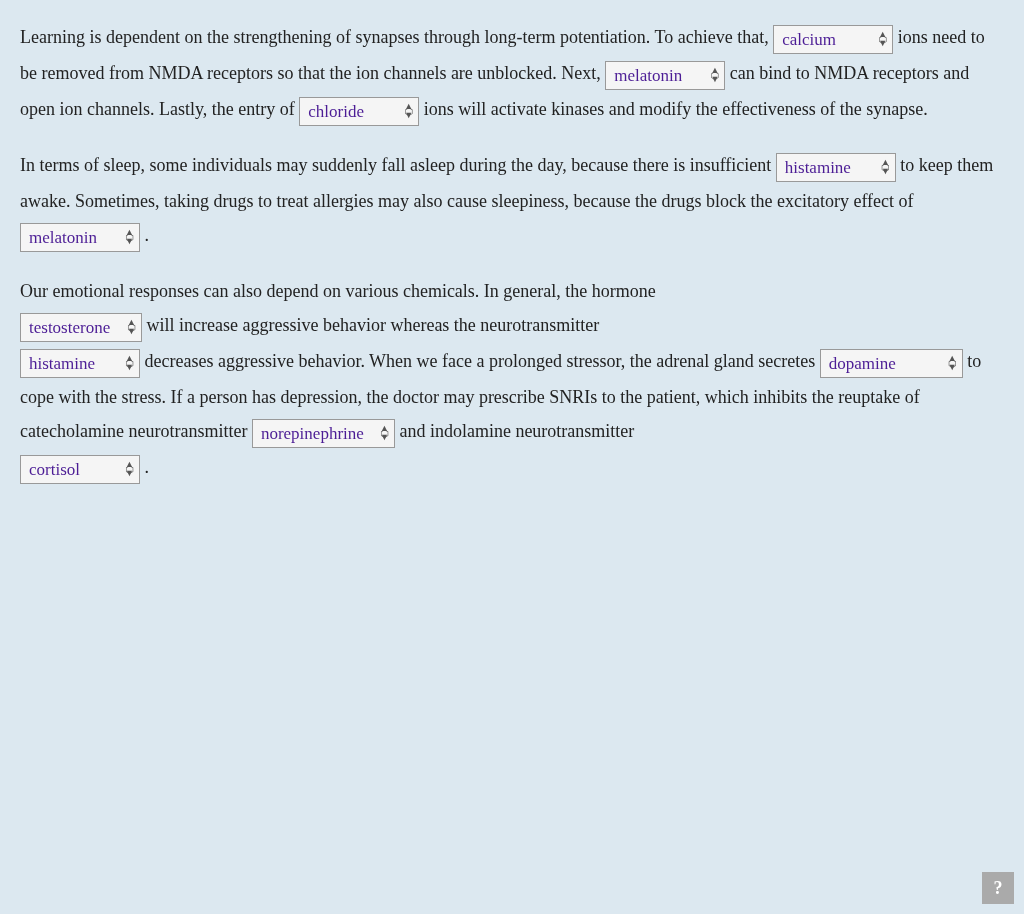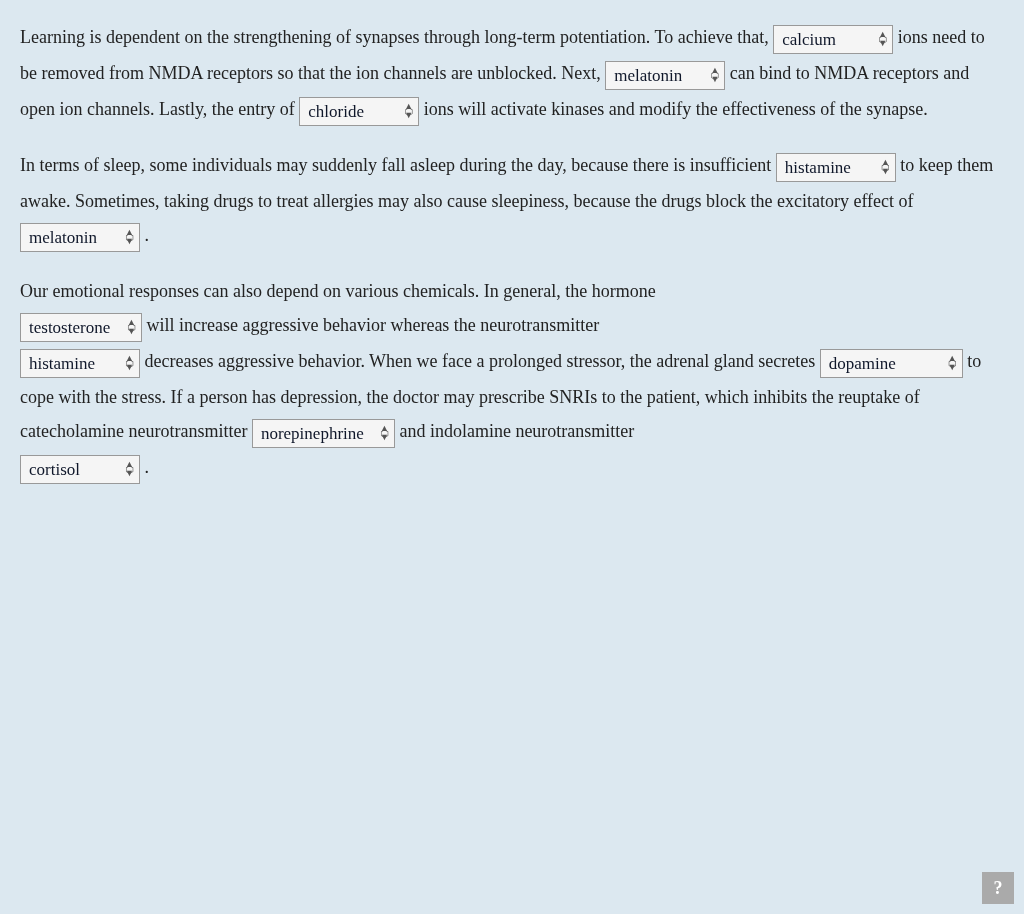--- a/index.html
+++ b/index.html
@@ -34,21 +34,21 @@
     }
 
     .select-wrapper select {
       appearance: none;
       -webkit-appearance: none;
       background: #f5f5f5;
       border: 1.5px solid #999;
       padding: 4px 30px 4px 8px;
       font-size: 17px;
       font-family: 'Georgia', serif;
-      color: #0f172a;
+      color: #4c1d95;
       cursor: pointer;
       outline: none;
       min-width: 120px;
     }
 
     .select-wrapper::after {
       content: '⬡';
       position: absolute;
       right: 6px;
       top: 50%;

